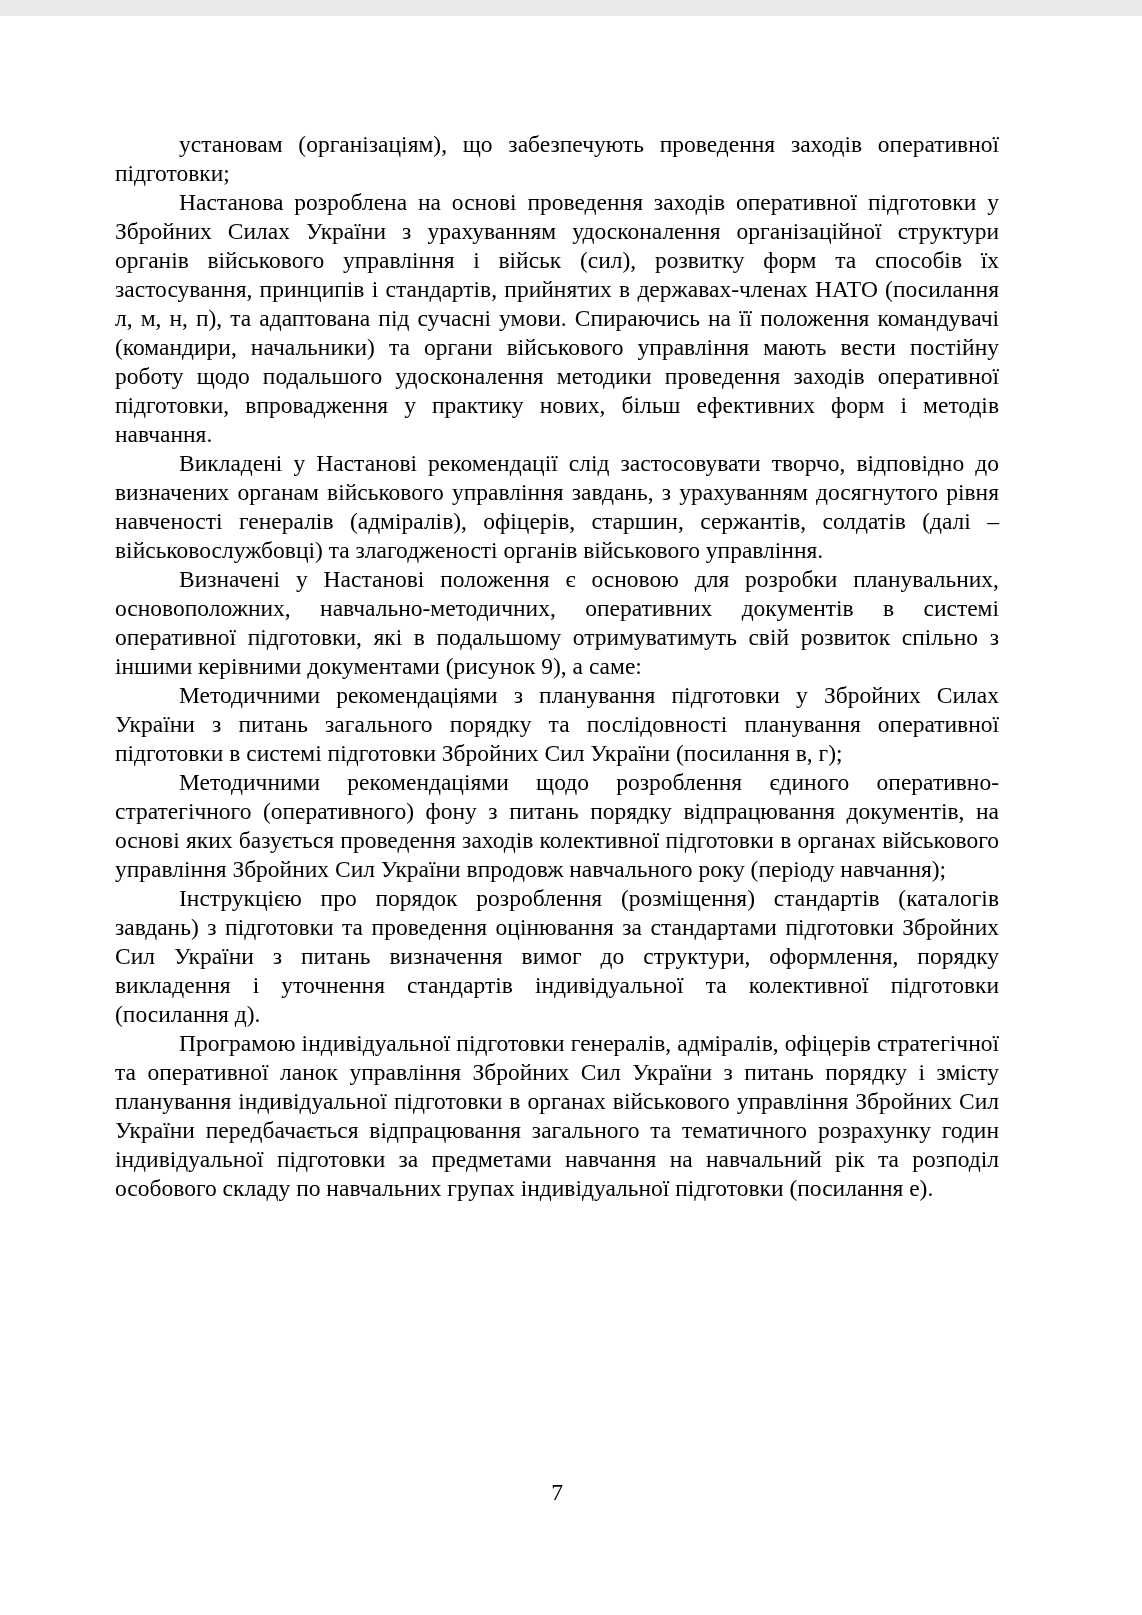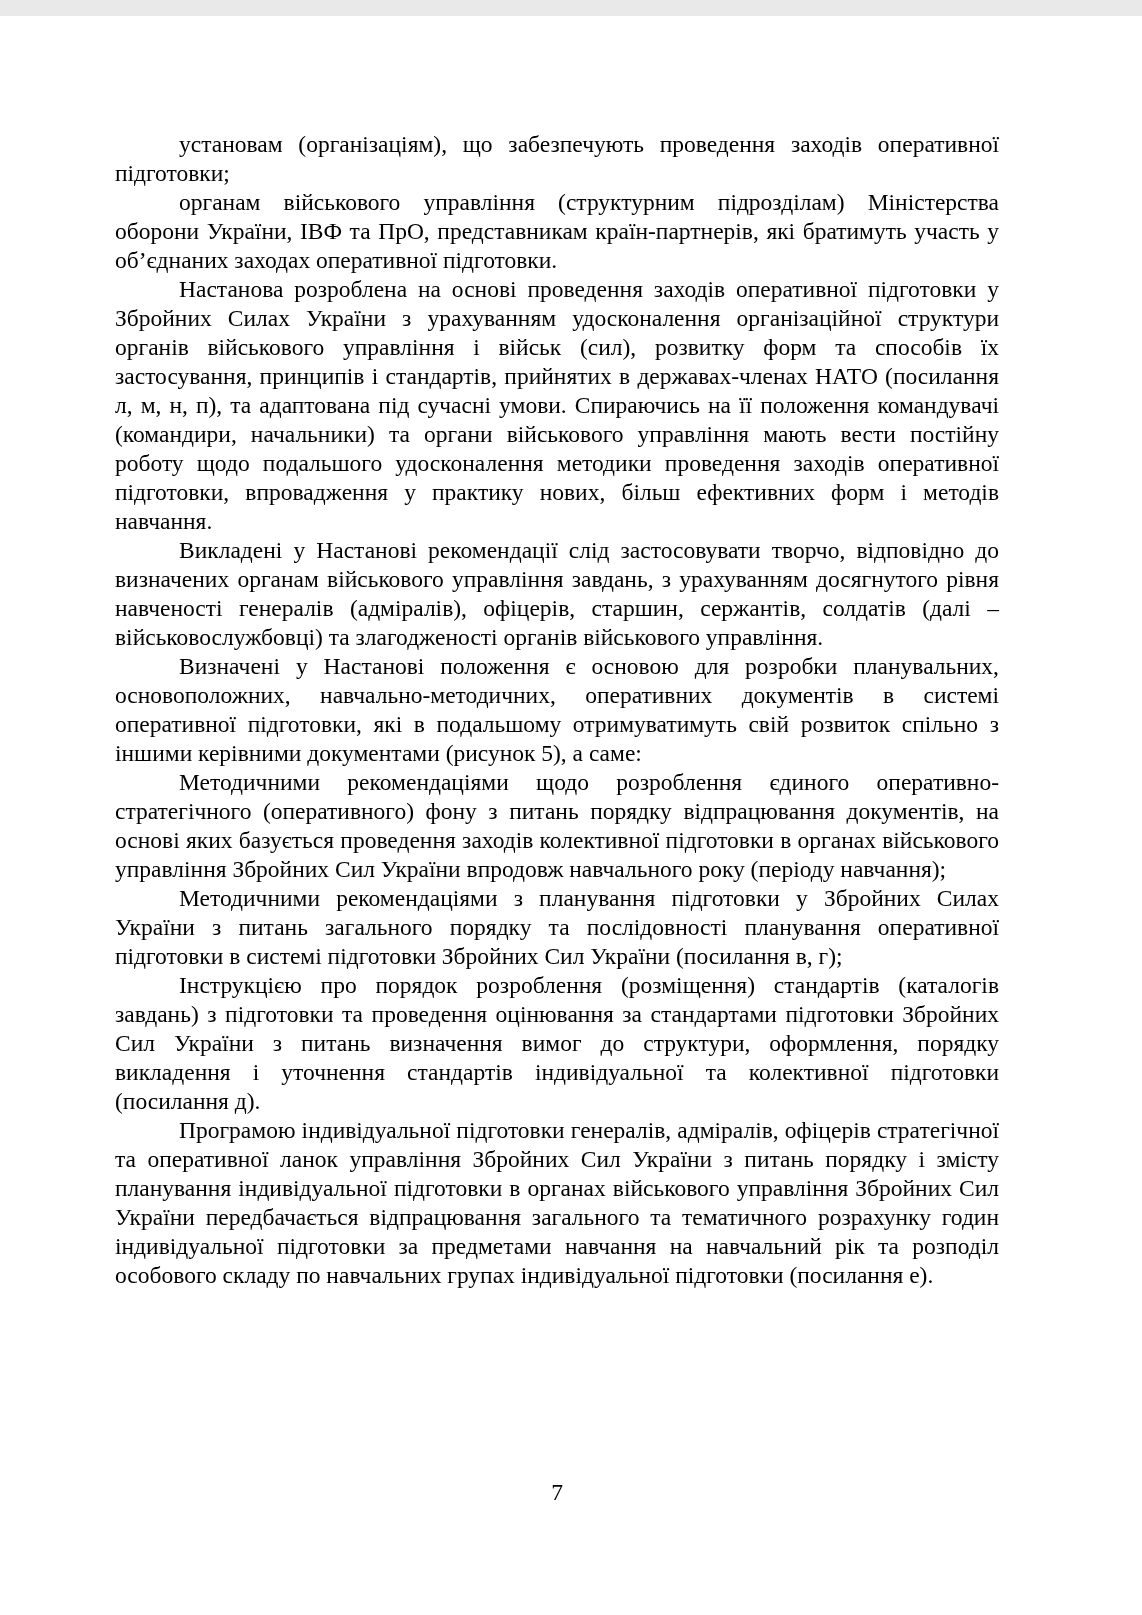--- a/index.html
+++ b/index.html
@@ -40,31 +40,30 @@
 </style>
 </head>
 <body>
 
 <div class="page">
 
   <div class="text-body">
 
     <p><span>установам (організаціям), що забезпечують проведення заходів оперативної підготовки;</span></p>
 
-    <p><span>органам військового управління (структурним підрозділам) Міністерства оборони України, ІВФ та ПрО, представникам країн-партнерів, які братимуть участь у об’єднаних заходах оперативної підготовки.</span></p>
 
     <p><span>Настанова розроблена на основі проведення заходів оперативної підготовки у Збройних Силах України з урахуванням удосконалення організаційної структури органів військового управління і військ (сил), розвитку форм та способів їх застосування, принципів і стандартів, прийнятих в державах-членах НАТО (посилання </span><span class="b">л, м, н, п</span><span>), та адаптована під сучасні умови. Спираючись на її положення командувачі (командири, начальники) та органи військового управління мають вести постійну роботу щодо подальшого удосконалення методики проведення заходів оперативної підготовки, впровадження у практику нових, більш ефективних форм і методів навчання.</span></p>
 
     <p><span>Викладені у Настанові рекомендації слід застосовувати творчо, відповідно до визначених органам військового управління завдань, з урахуванням досягнутого рівня навченості генералів (адміралів), офіцерів, старшин, сержантів, солдатів (далі – військовослужбовці) та злагодженості органів військового управління.</span></p>
 
-    <p><span>Визначені у Настанові положення є основою для розробки планувальних, основоположних, навчально-методичних, оперативних документів в системі оперативної підготовки, які в подальшому отримуватимуть свій розвиток спільно з іншими керівними документами (рисунок 5), а саме:</span></p>
+    <p><span>Визначені у Настанові положення є основою для розробки планувальних, основоположних, навчально-методичних, оперативних документів в системі оперативної підготовки, які в подальшому отримуватимуть свій розвиток спільно з іншими керівними документами (рисунок 9), а саме:</span></p>
+
+    <p><span>Методичними рекомендаціями з планування підготовки у Збройних Силах України з питань загального порядку та послідовності планування оперативної підготовки в системі підготовки Збройних Сил України (посилання </span><span class="b">в, г</span><span>);</span></p>
 
     <p><span>Методичними рекомендаціями щодо розроблення єдиного оперативно-стратегічного (оперативного) фону з питань порядку відпрацювання документів, на основі яких базується проведення заходів колективної підготовки в органах військового управління Збройних Сил України впродовж навчального року (періоду навчання);</span></p>
-
-    <p><span>Методичними рекомендаціями з планування підготовки у Збройних Силах України з питань загального порядку та послідовності планування оперативної підготовки в системі підготовки Збройних Сил України (посилання </span><span class="b">в, г</span><span>);</span></p>
 
     <p><span>Інструкцією про порядок розроблення (розміщення) стандартів (каталогів завдань) з підготовки та проведення оцінювання за стандартами підготовки Збройних Сил України з питань визначення вимог до структури, оформлення, порядку викладення і уточнення стандартів індивідуальної та колективної підготовки (посилання </span><span class="b">д</span><span>).</span></p>
 
     <p><span>Програмою індивідуальної підготовки генералів, адміралів, офіцерів стратегічної та оперативної ланок управління Збройних Сил України з питань порядку і змісту планування індивідуальної підготовки в органах військового управління Збройних Сил України передбачається відпрацювання загального та тематичного розрахунку годин індивідуальної підготовки за предметами навчання на навчальний рік та розподіл особового складу по навчальних групах індивідуальної підготовки (посилання </span><span class="b">е</span><span>).</span></p>
 
   </div>
 
   <div class="page-number">7</div>
 
 </div>

